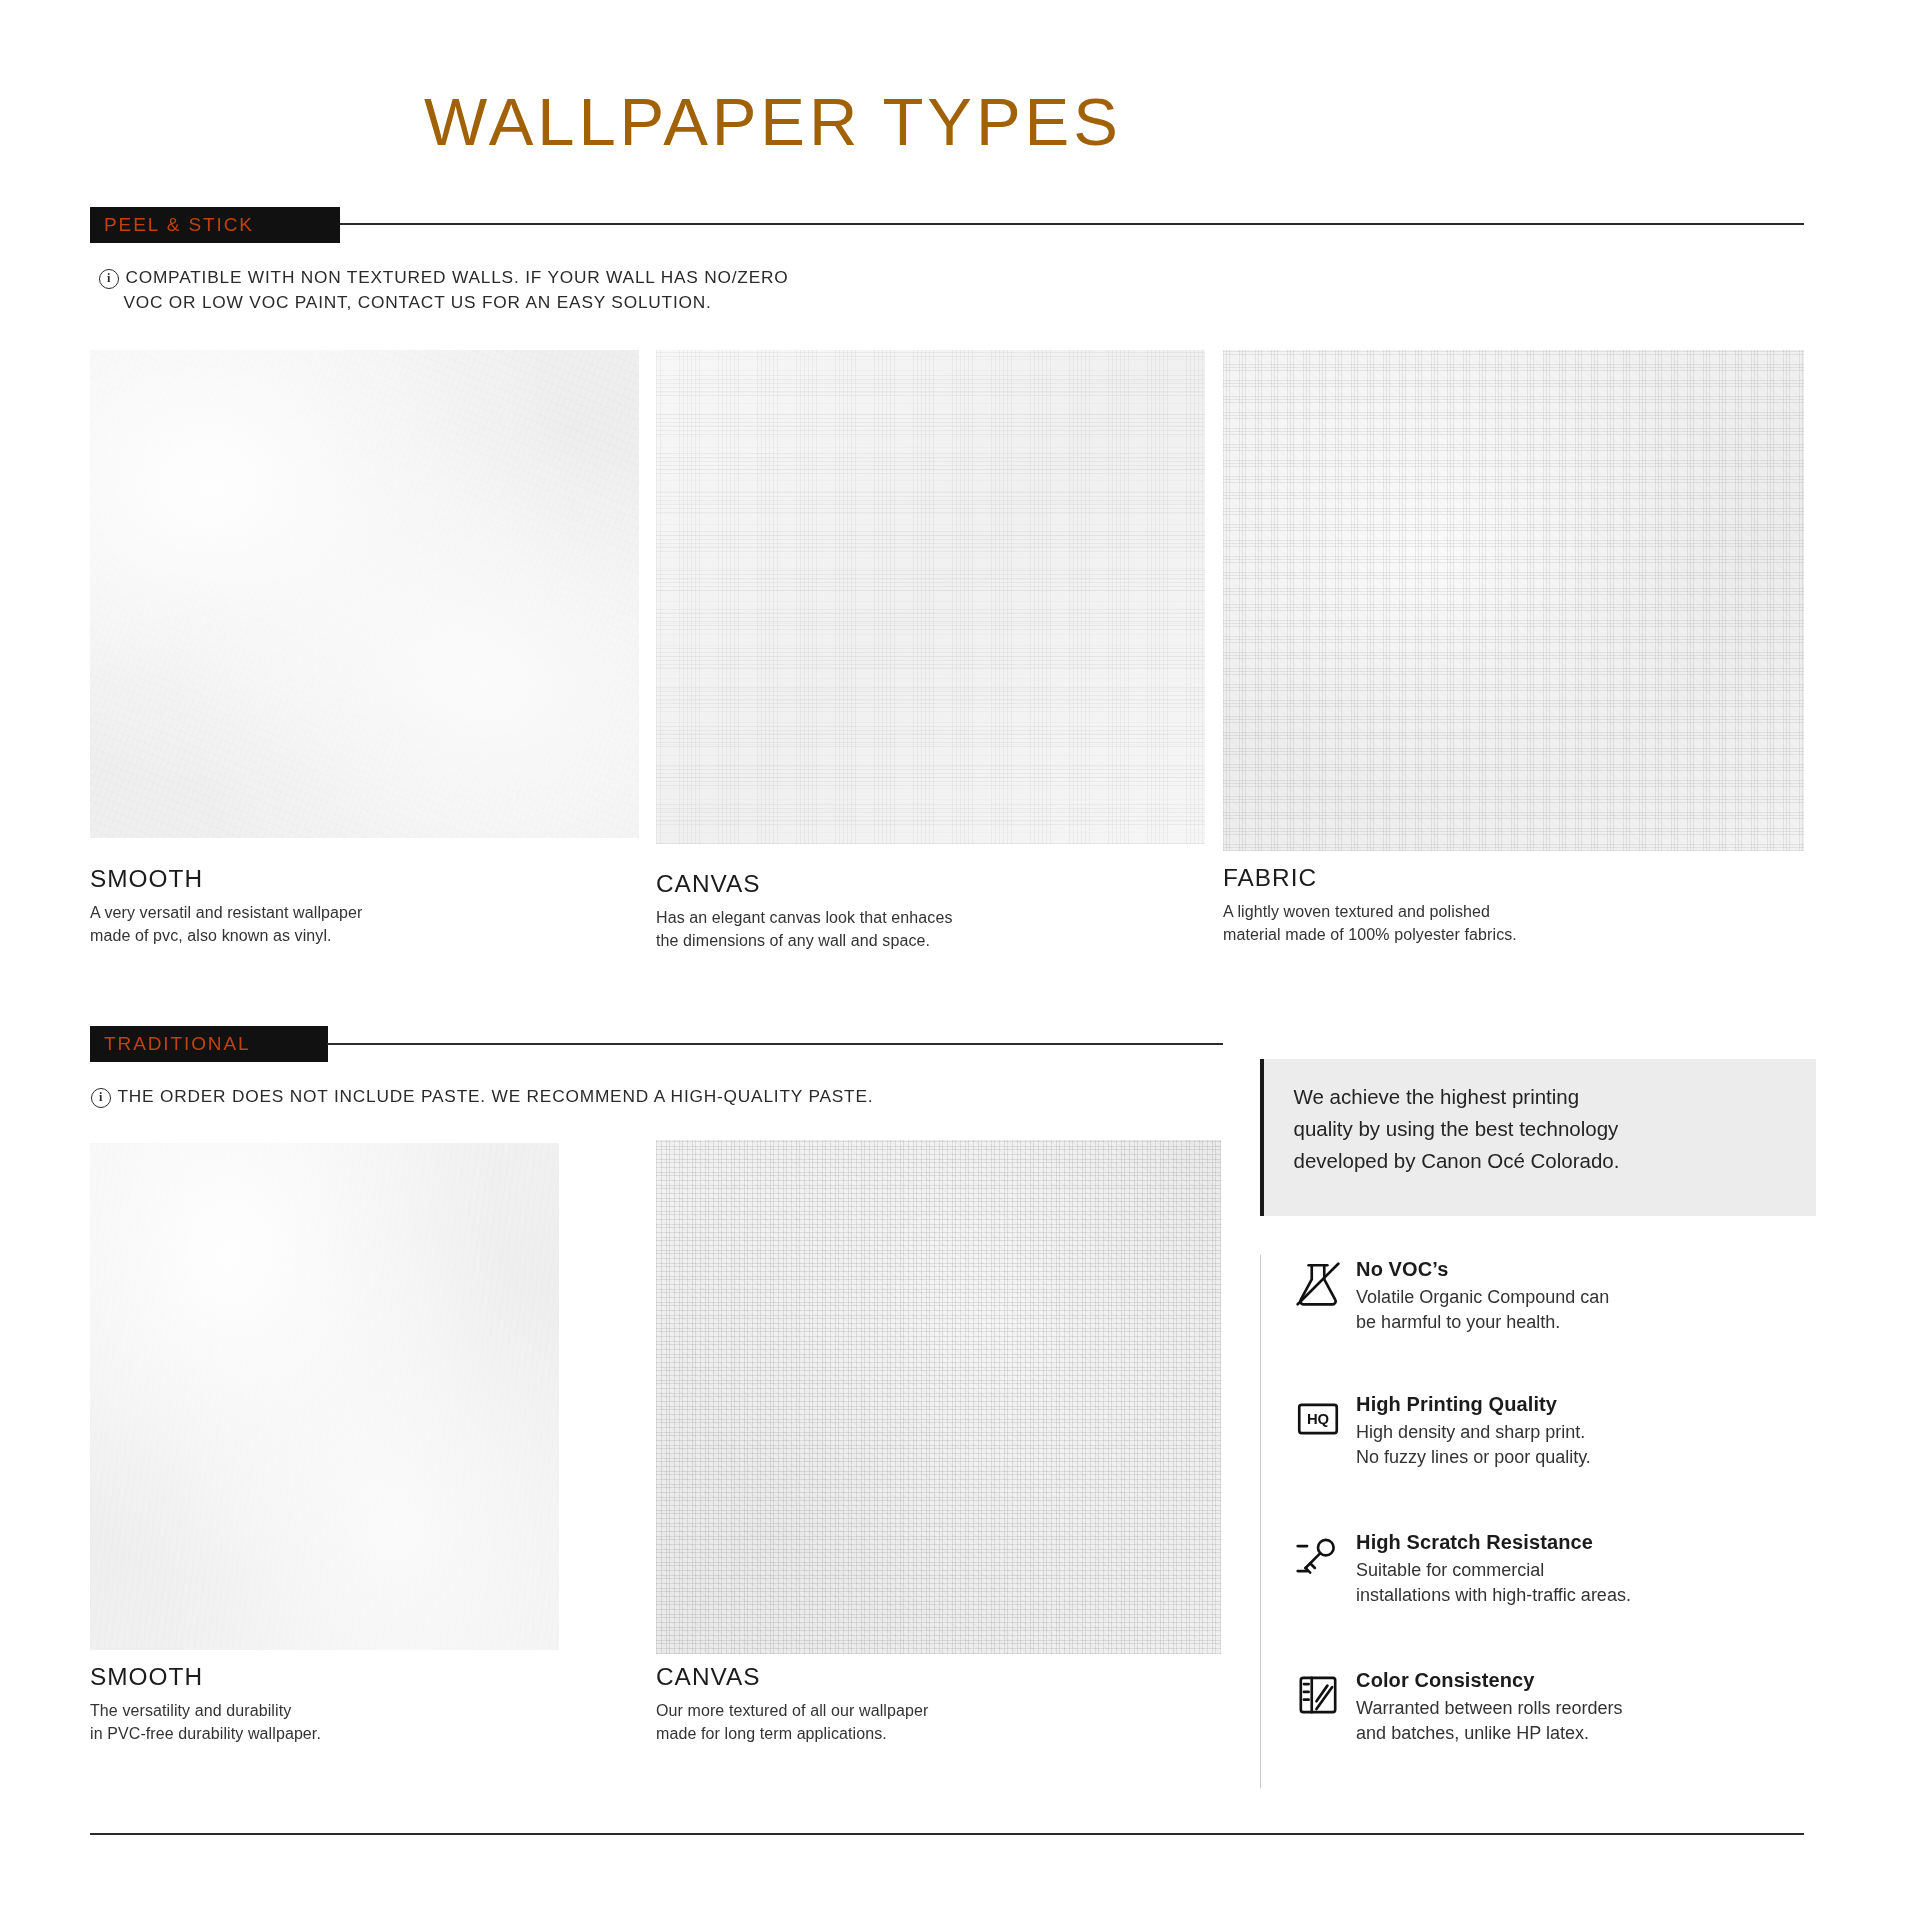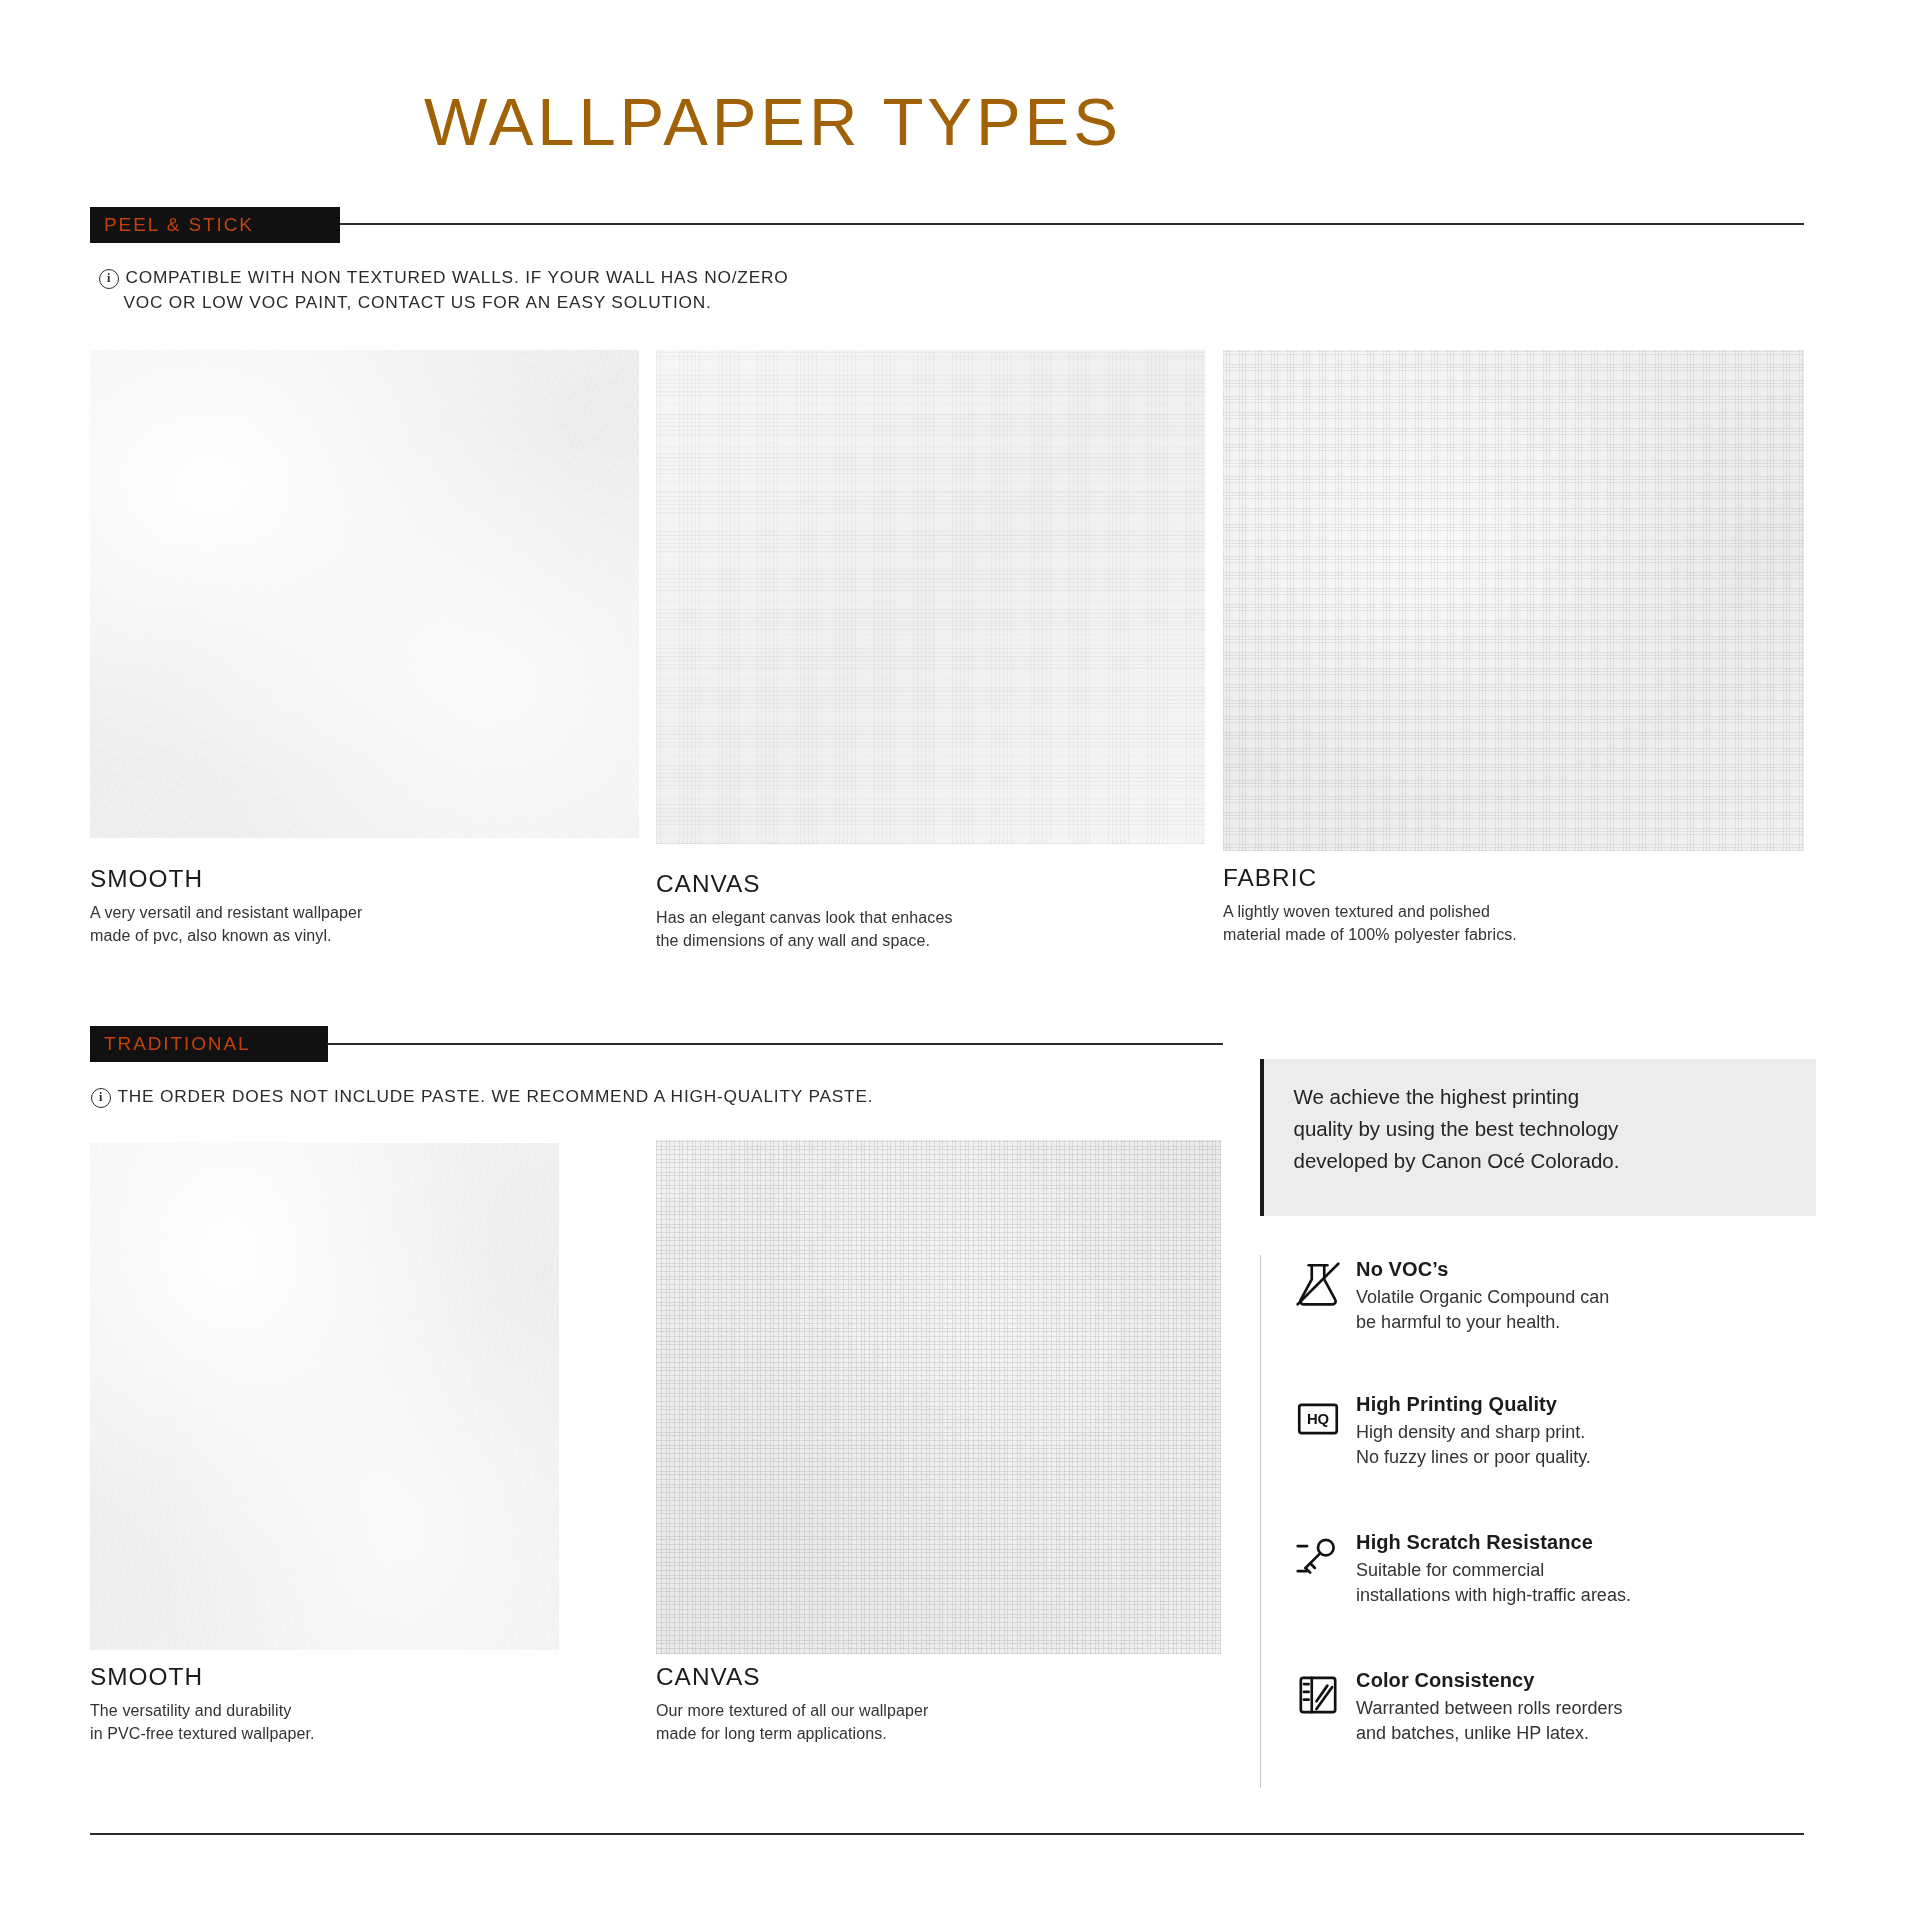--- a/index.html
+++ b/index.html
@@ -251,21 +251,21 @@
   <div class="note" style="left:91px; top:1084px; width:1091px;">
     <span class="info-i">i</span><span>THE ORDER DOES NOT INCLUDE PASTE. WE RECOMMEND A HIGH-QUALITY PASTE.</span>
   </div>
 
   <div class="swatch tex-trad-smooth" style="left:90px; top:1143px; width:469px; height:507px;"></div>
   <div class="swatch tex-trad-canvas" style="left:656px; top:1140px; width:565px; height:514px;"></div>
 
   <div class="cap-title" style="left:90px; top:1663px;">SMOOTH</div>
   <div class="cap-body" style="left:90px; top:1700px; width:514px;">
     <span>The versatility and durability</span><br>
-    <span>in PVC-free textured wallpaper.</span>
+    <span>in PVC-free durability wallpaper.</span>
   </div>
 
   <div class="cap-title" style="left:656px; top:1663px;">CANVAS</div>
   <div class="cap-body" style="left:656px; top:1700px; width:565px;">
     <span>Our more textured of all our wallpaper</span><br>
     <span>made for long term applications.</span>
   </div>
 
   <div class="callout-bar" style="left:1260px; top:1059px; height:157px;"></div>
   <div class="callout" style="left:1264px; top:1059px; width:552px; height:157px;">

